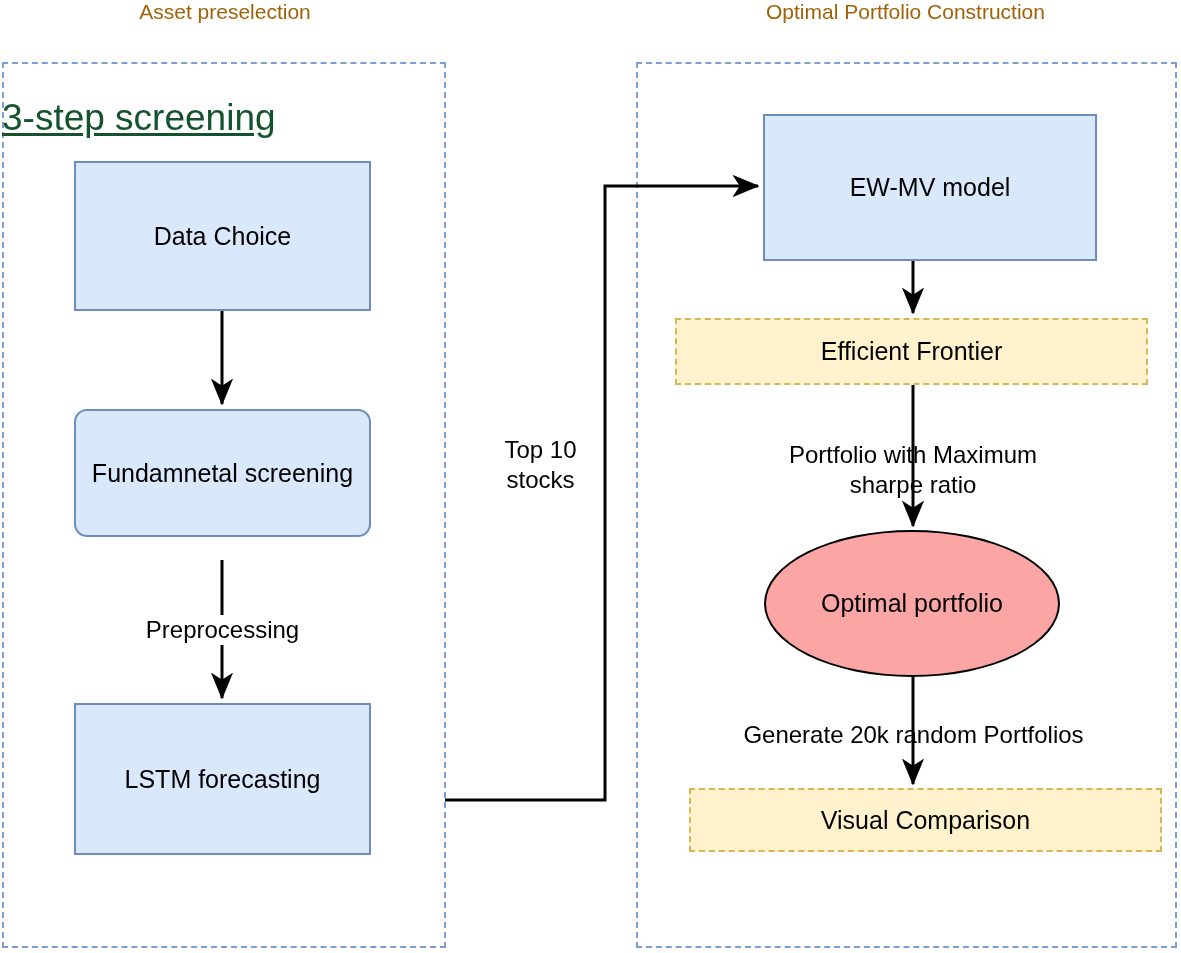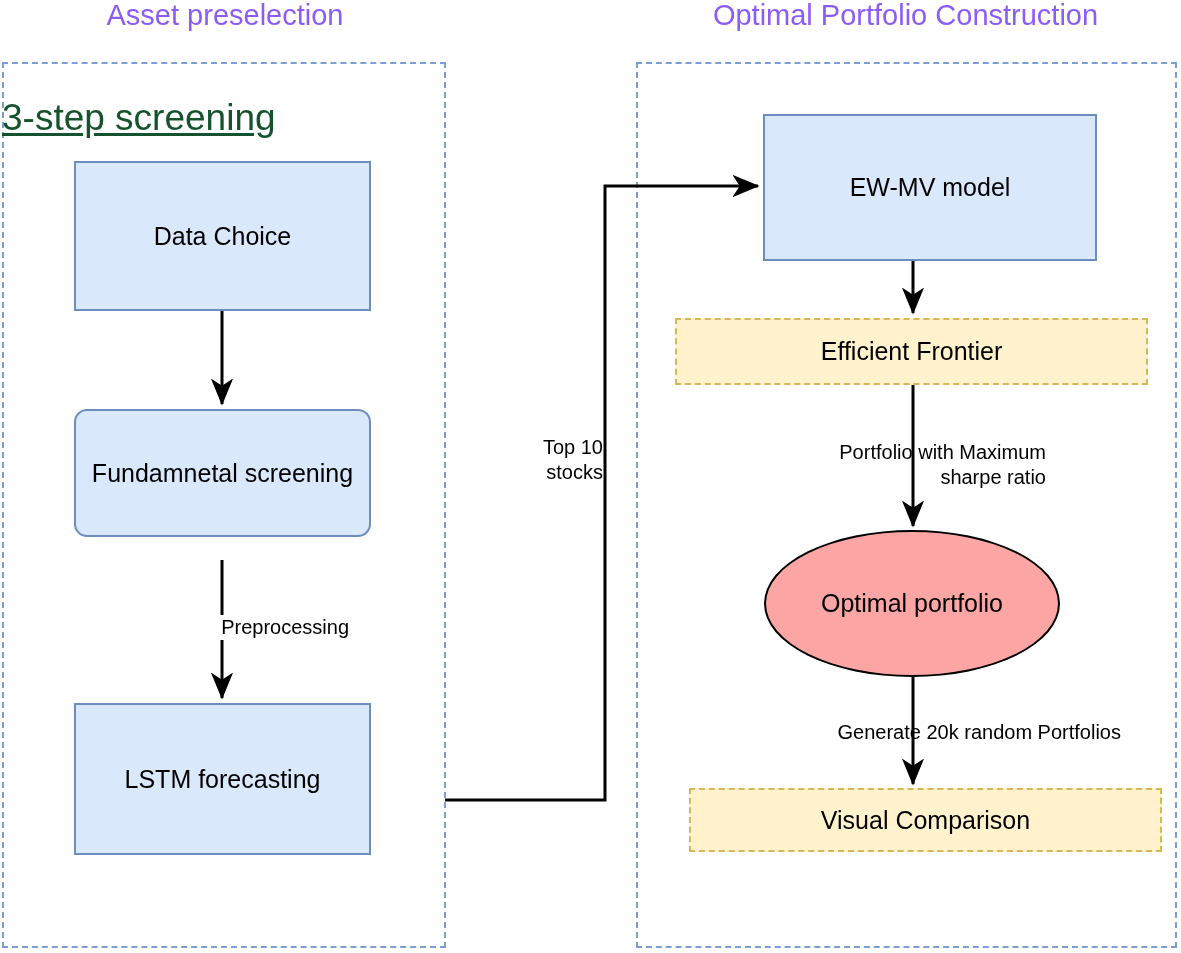--- a/index.html
+++ b/index.html
@@ -13,23 +13,23 @@
   }
   #canvas {
     position: relative;
     width: 1181px;
     height: 953px;
     background: #ffffff;
     overflow: hidden;
   }
   .panel-title {
     position: absolute;
-    font-size: 29px;
+    font-size: 21px;
     line-height: 1.1;
-    color: #8b5cf6;
+    color: #a16207;
     text-align: center;
     white-space: nowrap;
   }
   .dashed-container {
     position: absolute;
     border: 2px dashed #7b9fd4;
     background: transparent;
     box-sizing: border-box;
   }
   .section-heading {
@@ -60,23 +60,23 @@
     background: #fff2cc;
     border: 2px dashed #d6b656;
   }
   .node-ellipse {
     background: #fca5a5;
     border: 2px solid #000000;
     border-radius: 50%;
   }
   .edge-label {
     position: absolute;
-    font-size: 20px;
+    font-size: 24px;
     line-height: 1.25;
-    text-align: right;
+    text-align: center;
     color: #000;
     white-space: pre-line;
   }
   svg.edges {
     position: absolute;
     left: 0;
     top: 0;
     width: 1181px;
     height: 953px;
     pointer-events: none;

